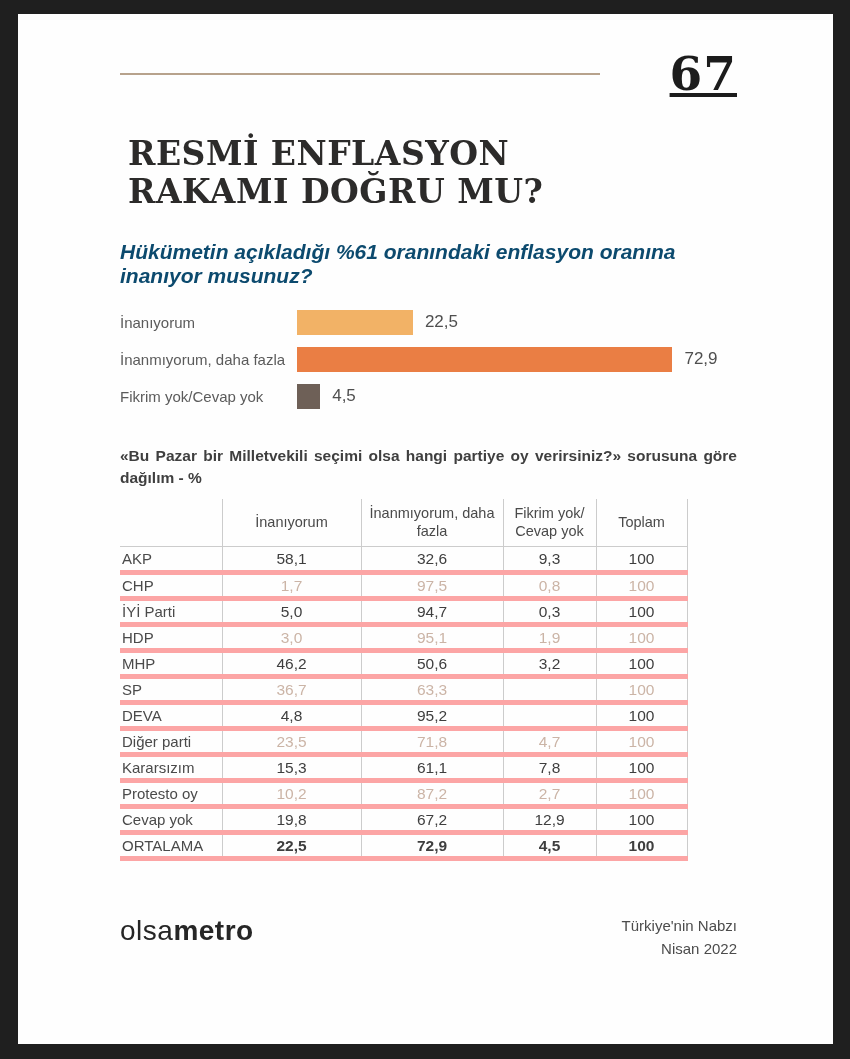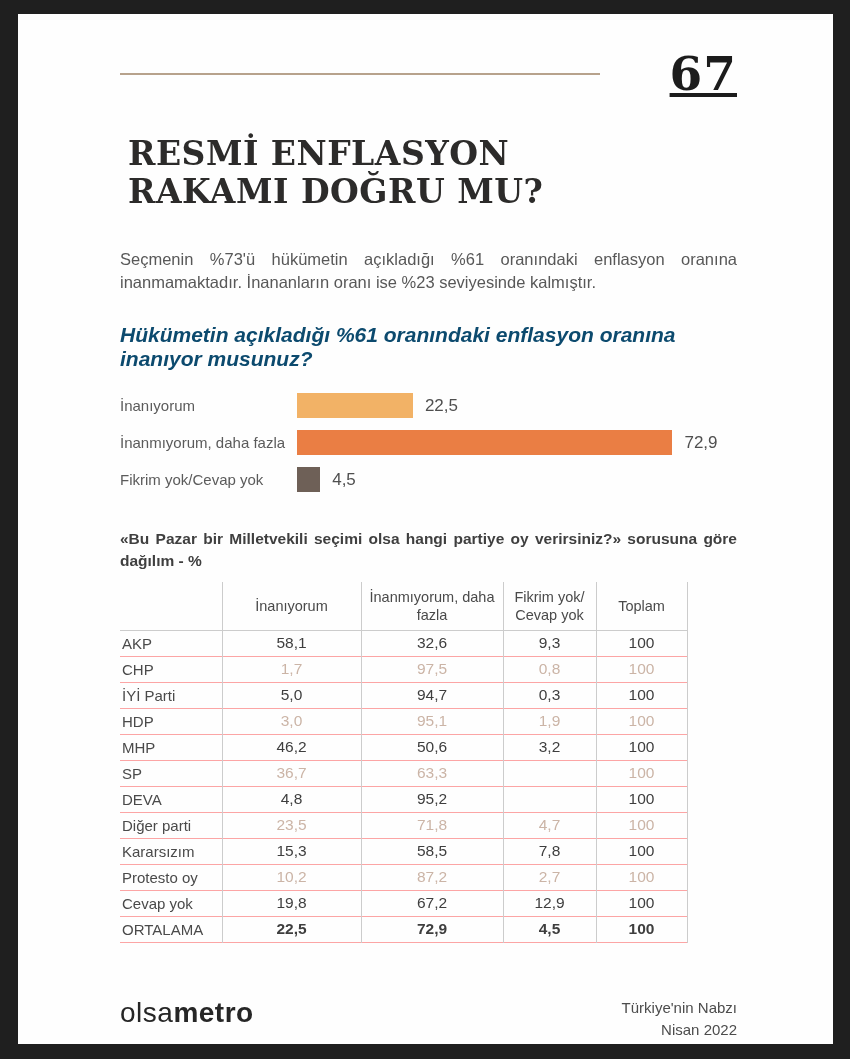--- a/index.html
+++ b/index.html
@@ -106,21 +106,21 @@
   }
   table.results thead th {
     height: 48px;
     font-weight: 400;
     font-size: 14.5px;
     color: #4a4a4a;
     text-align: center;
     vertical-align: middle;
     line-height: 1.25;
   }
-  table.results tbody tr { border-bottom: 1px solid #fca5a5; }
+  table.results tbody tr { border-bottom: 5px solid #fca5a5; }
   table.results thead tr { border-bottom: 1px solid #cccccc; }
   table.results tbody th {
     height: 26px;
     font-weight: 400;
     font-size: 15px;
     color: #4a4a4a;
     text-align: left;
     padding-left: 2px;
   }
   table.results tbody td {
@@ -158,21 +158,20 @@
   <div class="page">
     <div class="content">
 
       <div class="header-row">
         <div class="rule"></div>
         <div class="page-number">67</div>
       </div>
 
       <h1 class="title"><span>RESMİ ENFLASYON</span><br><span>RAKAMI DOĞRU MU?</span></h1>
 
-      <p class="intro">Seçmenin %73'ü hükümetin açıkladığı %61 oranındaki enflasyon oranına inanmamaktadır. İnananların oranı ise %23 seviyesinde kalmıştır.</p>
 
       <p class="question">Hükümetin açıkladığı %61 oranındaki enflasyon oranına inanıyor musunuz?</p>
 
       <div class="chart" id="belief-chart">
           <div class="chart-row">
             <span class="chart-label">İnanıyorum</span>
             <div class="chart-bar" style="width: 115.875px; background: rgb(242, 178, 102);"></div>
             <span class="chart-value">22,5</span>
           </div>
           <div class="chart-row">
@@ -259,21 +258,21 @@
             <tr class="light">
               <th>Diğer parti</th>
               <td>23,5</td>
               <td>71,8</td>
               <td>4,7</td>
               <td>100</td>
             </tr>
             <tr class="dark">
               <th>Kararsızım</th>
               <td>15,3</td>
-              <td>58,5</td>
+              <td>61,1</td>
               <td>7,8</td>
               <td>100</td>
             </tr>
             <tr class="light">
               <th>Protesto oy</th>
               <td>10,2</td>
               <td>87,2</td>
               <td>2,7</td>
               <td>100</td>
             </tr>

